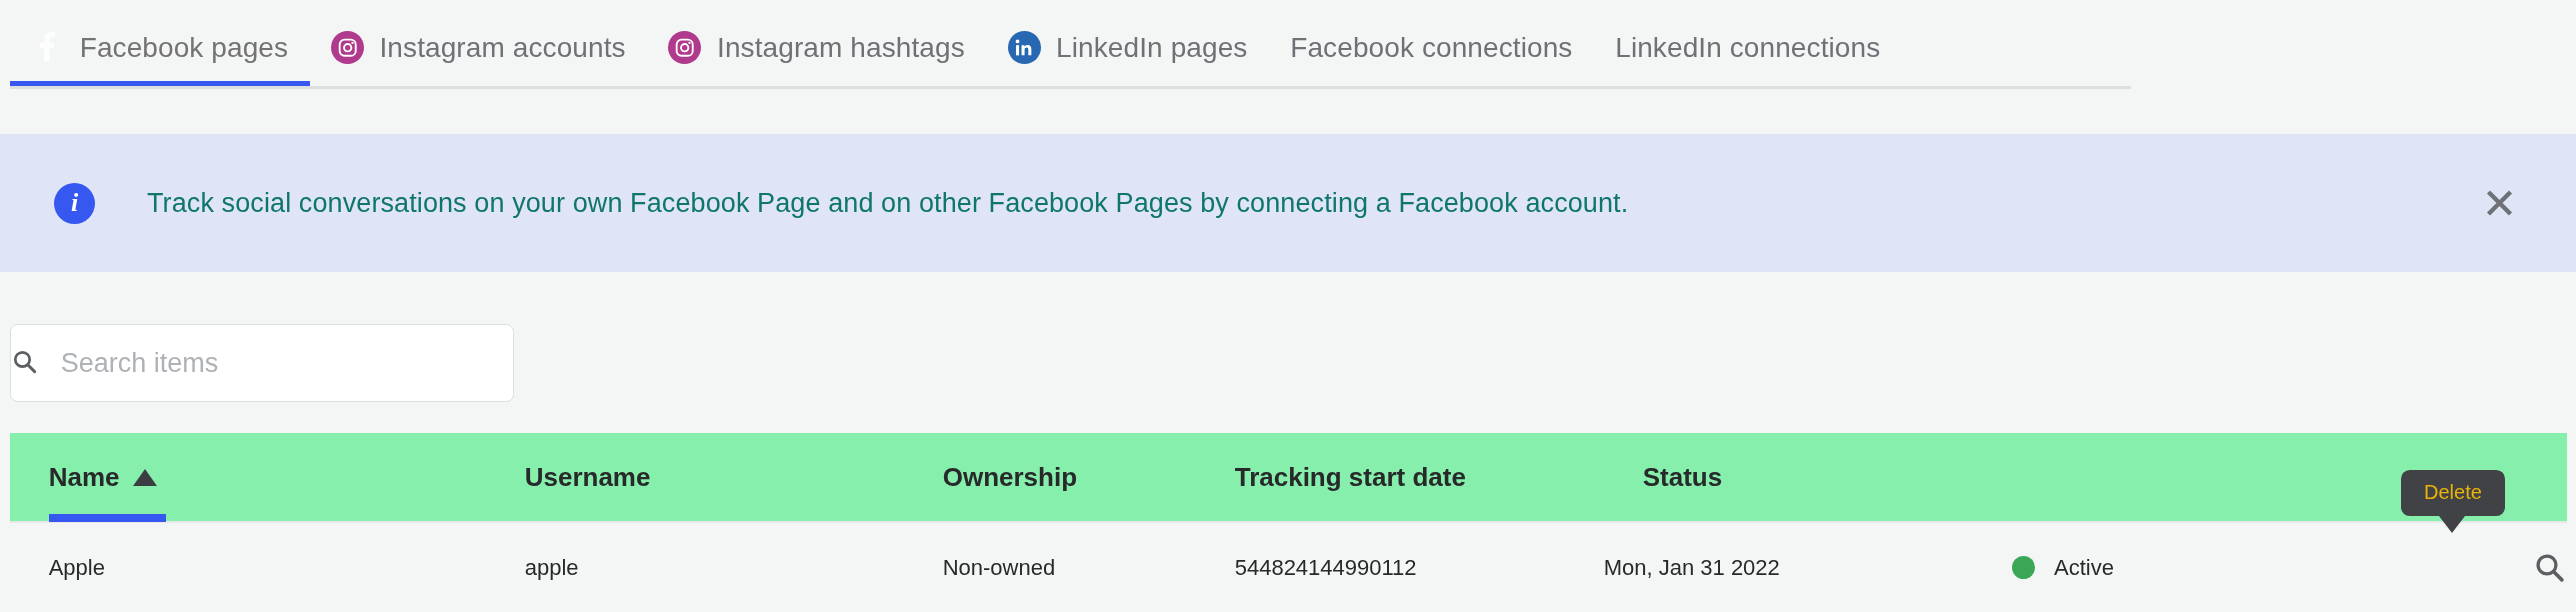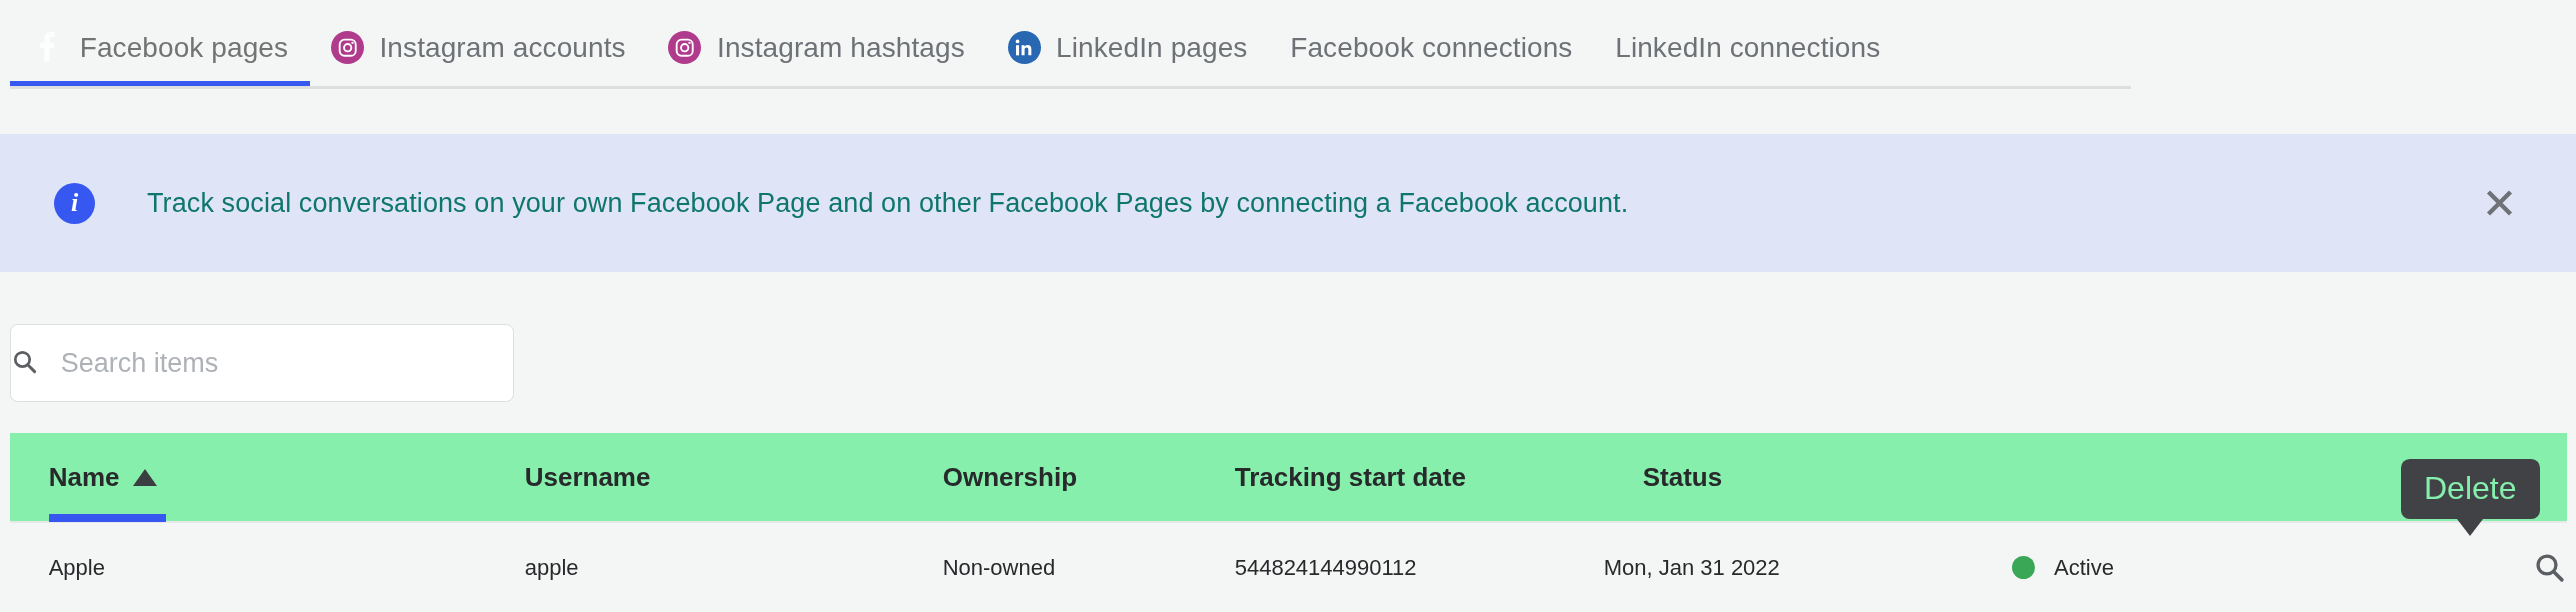--- a/index.html
+++ b/index.html
@@ -226,24 +226,24 @@
     margin-left: 173px;
     width: 49px; height: 49px;
     display: flex; align-items: center; justify-content: center;
     cursor: pointer;
   }
 
   
   .tooltip {
     position: absolute;
     left: 2401px;
-    top: 459px;
+    top: 470px;
     background: #404246;
-    color: #86efac;
-    font-size: 32px;
+    color: #eab308;
+    font-size: 20px;
     padding: 10.7px 23px 12.6px 23px;
     border-radius: 8.7px;
     white-space: nowrap;
     z-index: 20;
   }
   .tooltip::after {
     content: "";
     position: absolute;
     left: 50%;
     margin-left: -13.6px;

